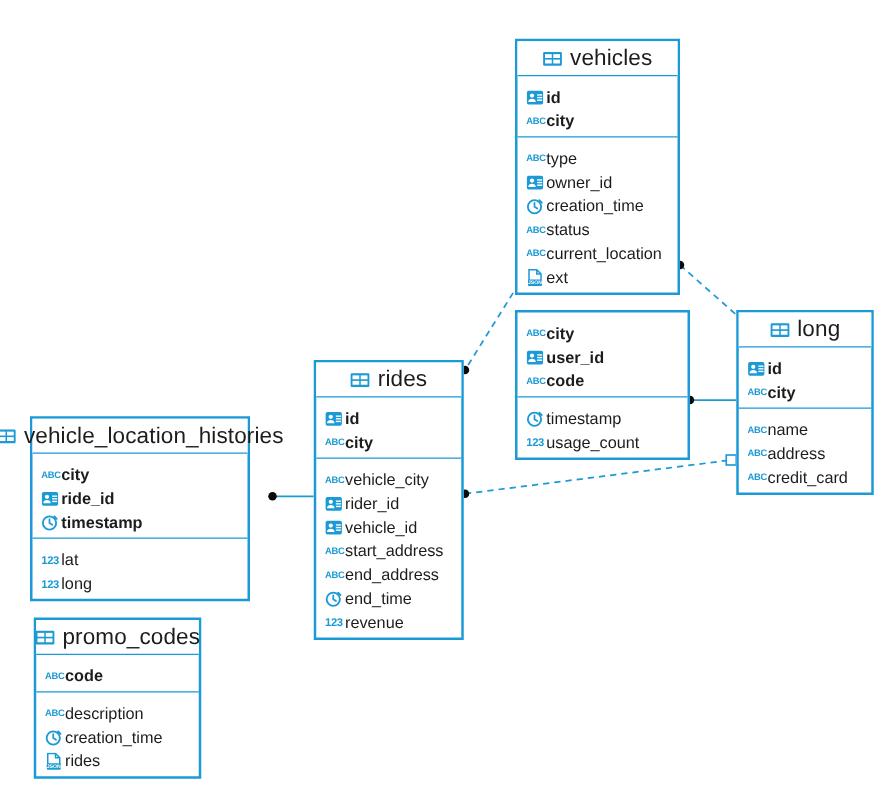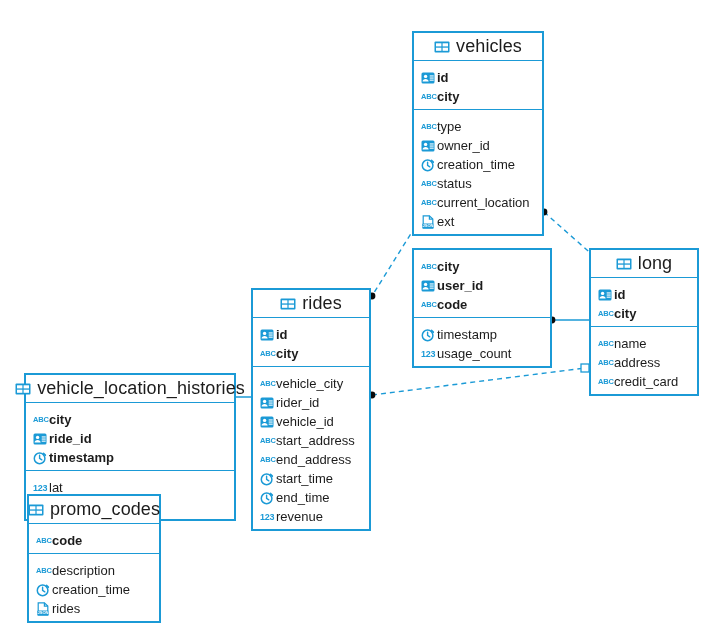--- a/index.html
+++ b/index.html
@@ -359,39 +359,29 @@
           <span class="col-name">end_address</span>
         </div>
         <div class="row">
           <span class="ico">
             <svg viewBox="0 0 14 14">
               <circle cx="6.6" cy="7.4" r="5.3" fill="none" stroke="#1b9ad6" stroke-width="1.5"></circle>
               <path d="M6.6 4.3v3.1l2.2 1.4" fill="none" stroke="#1b9ad6" stroke-width="1.4" stroke-linecap="round"></path>
               <path d="M10.5 2.2l1.9 1.9" stroke="#1b9ad6" stroke-width="1.5" stroke-linecap="round"></path>
             </svg>
           </span>
-          <span class="col-name">start_time</span>
-        </div>
-        <div class="row">
-          <span class="ico">
-            <svg viewBox="0 0 14 14">
-              <circle cx="6.6" cy="7.4" r="5.3" fill="none" stroke="#1b9ad6" stroke-width="1.5"></circle>
-              <path d="M6.6 4.3v3.1l2.2 1.4" fill="none" stroke="#1b9ad6" stroke-width="1.4" stroke-linecap="round"></path>
-              <path d="M10.5 2.2l1.9 1.9" stroke="#1b9ad6" stroke-width="1.5" stroke-linecap="round"></path>
-            </svg>
-          </span>
           <span class="col-name">end_time</span>
         </div>
         <div class="row">
           <span class="ico ico-num">123</span>
           <span class="col-name">revenue</span>
         </div>
       </div>
     </div>
-    <div class="tbl" style="left: 24px; top: 333px; width: 212px; margin-top: 40px;">
+    <div class="tbl" style="left: 24px; top: 333px; width: 176px;">
       <div class="tbl-head">
         <span class="ico" style="width: 16px; flex: 0 0 16px;">
           <svg viewBox="0 0 16 14" width="16" height="14" style="width: 16px;">
             <rect x="0.5" y="1.5" width="15" height="11" rx="1" fill="#1b9ad6"></rect>
             <rect x="2" y="3.3" width="5.4" height="3.1" fill="#fff"></rect>
             <rect x="8.6" y="3.3" width="5.4" height="3.1" fill="#fff"></rect>
             <rect x="2" y="7.7" width="5.4" height="3.1" fill="#fff"></rect>
             <rect x="8.6" y="7.7" width="5.4" height="3.1" fill="#fff"></rect>
           </svg>
         </span>

